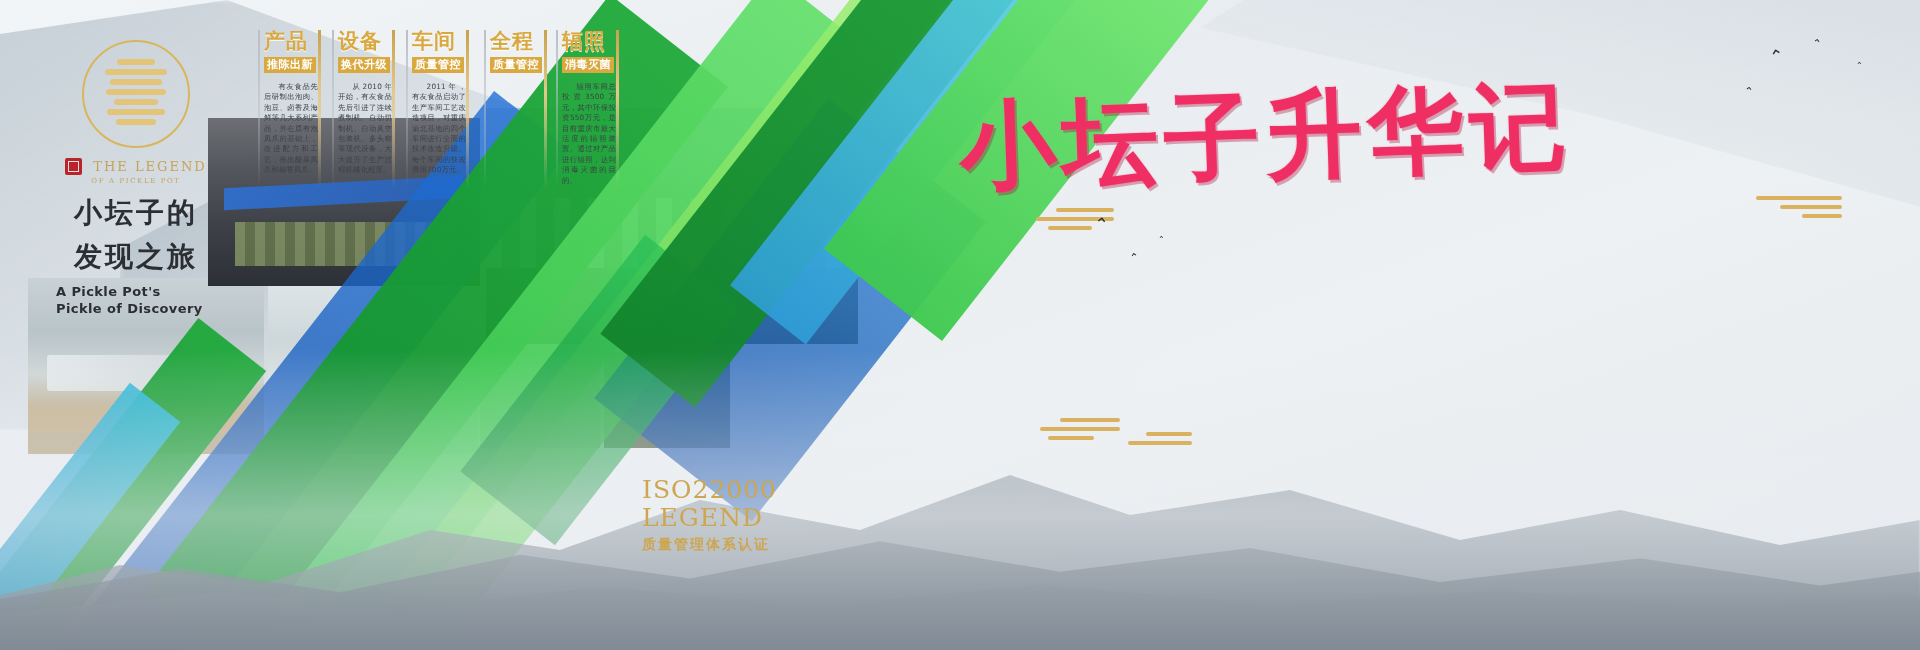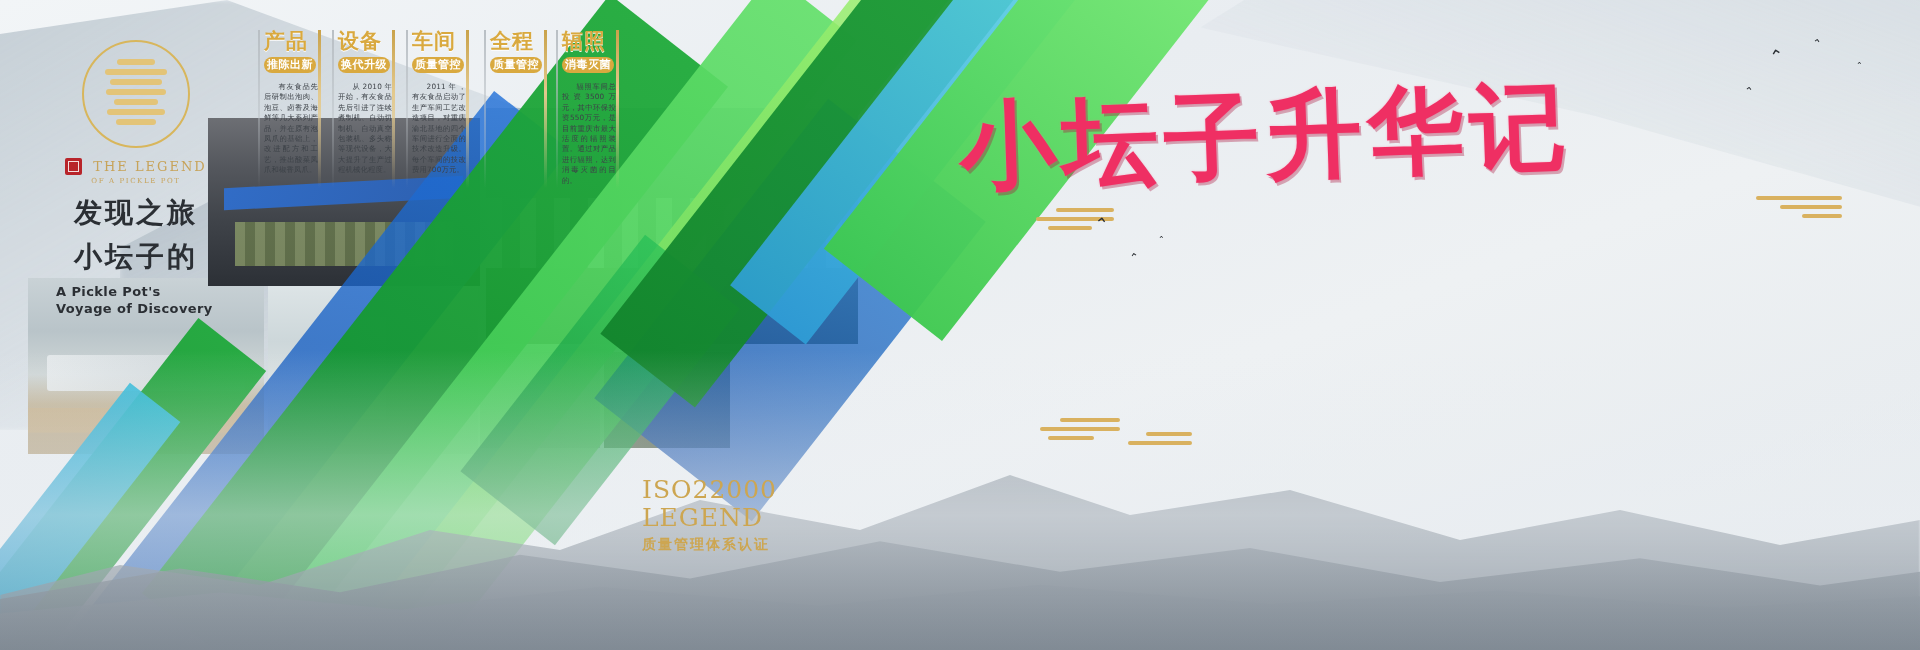--- a/index.html
+++ b/index.html
@@ -105,21 +105,21 @@
   
   .rule{position:absolute;top:30px;width:3px;height:158px;
     background:linear-gradient(180deg,#c9a24a,#e3c98d 40%,rgba(227,201,141,0));}
   .rule.sh{background:linear-gradient(180deg,#b9bfc4,rgba(185,191,196,0));width:2px;}
 
   
   .col{position:absolute;top:30px;width:54px;}
   .ch1{font-size:21px;line-height:23px;font-weight:700;color:#d9a93f;letter-spacing:1px;
      text-shadow:0 1px 0 rgba(255,255,255,.9);}
   .ch2{display:inline-block;margin-top:3px;font-size:11px;line-height:14px;font-weight:700;
-     color:#fff;background:#d9a93f;padding:1px 3px;letter-spacing:.5px;border-radius:8px;}
+     color:#fff;background:#d9a93f;padding:1px 3px;letter-spacing:.5px;}
   .col-body{margin-top:9px;font-size:7.3px;line-height:10.4px;color:#3d4248;
      text-align:justify;text-indent:14.6px;letter-spacing:.2px;}
 
   
   .logo-wrap{position:absolute;left:52px;top:40px;width:168px;text-align:center;}
   .seal{width:104px;height:104px;margin:0 auto;border:2px solid #d8b65c;border-radius:50%;
     position:relative;}
   .seal span{position:absolute;left:50%;transform:translateX(-50%);height:6px;border-radius:3px;
     background:#e3c478;}
   .s1{top:17px;width:38px;} .s2{top:27px;width:62px;} .s3{top:37px;width:52px;}
@@ -224,24 +224,24 @@
       <span class="s4"></span>
         <span class="s5"></span>
         <span class="s6"></span>
         <span class="s7"></span>
     </div>
     <div class="legend-row">
       <span class="legend-stamp"></span>
       <span class="legend-en">THE LEGEND</span>
     </div>
     <div class="legend-sub">OF A PICKLE POT</div>
+    <div class="cn-title">小坛子的</div>
     <div class="cn-title">发现之旅</div>
-    <div class="cn-title">小坛子的</div>
     <div class="en-title">A Pickle Pot's</div>
-    <div class="en-title" style="margin-top:0">Voyage of Discovery</div>
+    <div class="en-title" style="margin-top:0">Pickle of Discovery</div>
   </div>
 
   <div class="rule sh" style="left:258px;"></div>
   <div class="col" style="left:264px;">
     <span class="ch1">产品</span>
     <span class="ch2">推陈出新</span>
     <div class="col-body">有友食品先后研制出泡肉、泡豆、卤香及海鲜等几大系列产品，并在原有泡凤爪的基础上，改进配方和工艺，推出酸菜凤爪和椒香凤爪。</div>
   </div>
   <div class="rule" style="left:318px;"></div>
 

